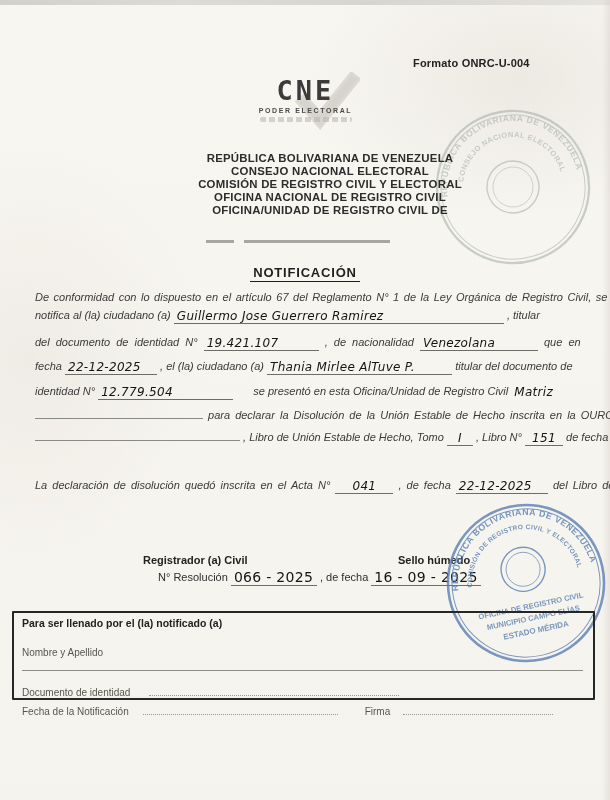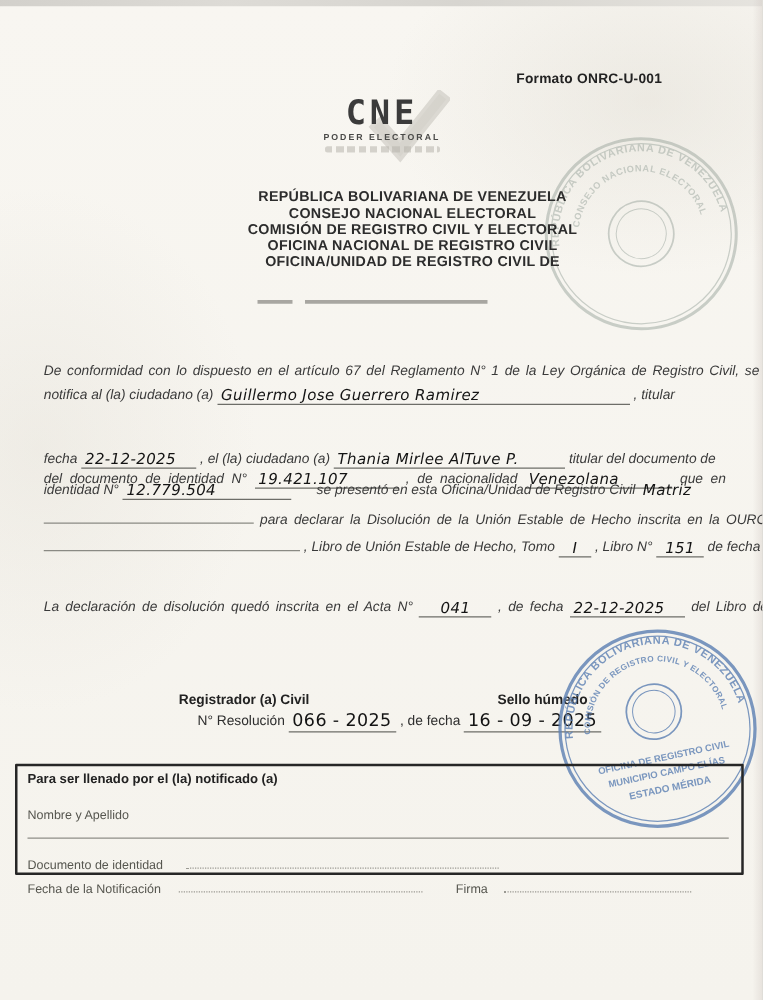--- a/index.html
+++ b/index.html
@@ -70,21 +70,21 @@
   .stamp svg { width:100%; height:100%; }
   .stamp text { font-family:"Liberation Sans", sans-serif; font-weight:bold; }
 </style>
 </head>
 <body>
 
 <div class="scan">
   <div class="top-band"></div>
   <div class="right-shade"></div>
 
-  <div class="format-code">Formato ONRC-U-001</div>
+  <div class="format-code">Formato ONRC-U-004</div>
 
   <div class="logo">
     <svg class="check" viewBox="0 0 70 60">
       <path d="M14 30 L30 48 L62 8" fill="none" stroke="#c6c3bc" stroke-width="13" stroke-linecap="square"></path>
       <path d="M14 30 L30 48 L62 8" fill="none" stroke="#bdbab2" stroke-width="7" stroke-linecap="square"></path>
     </svg>
     <div class="acronym">CNE</div>
     <div class="sub">PODER ELECTORAL</div>
     <div class="tagline"></div>
   </div>
@@ -111,32 +111,35 @@
   <div class="header">
     <div>REPÚBLICA BOLIVARIANA DE VENEZUELA</div>
     <div>CONSEJO NACIONAL ELECTORAL</div>
     <div>COMISIÓN DE REGISTRO CIVIL Y ELECTORAL</div>
     <div>OFICINA NACIONAL DE REGISTRO CIVIL</div>
     <div>OFICINA/UNIDAD DE REGISTRO CIVIL DE</div>
   </div>
   <div class="smudge s1"></div>
   <div class="smudge s2"></div>
 
+  <div class="doc-title">
+    <span>NOTIFICACIÓN</span>
+  </div>
 
   <div class="line" style="top:291px; word-spacing:1.5px;">
     <span>De conformidad con lo dispuesto en el artículo 67 del Reglamento N° 1 de la Ley Orgánica de Registro Civil, se</span>
   </div>
 
   <div class="line" style="top:309px;">
     <span>notifica al (la) ciudadano (a)</span>
     <span class="fill" style="min-width:330px;"><span class="hw">Guillermo Jose Guerrero Ramirez</span></span>
     <span>, titular</span>
   </div>
 
-  <div class="line" style="top:336px; word-spacing:3px;margin-top:40px;">
+  <div class="line" style="top:336px; word-spacing:3px;">
     <span>del documento de identidad N°</span>
     <span class="fill" style="min-width:115px;"><span class="hw">19.421.107</span></span>
     <span>, de nacionalidad</span>
     <span class="fill" style="min-width:118px;"><span class="hw">Venezolana</span></span>
     <span>que en</span>
   </div>
 
   <div class="line" style="top:360px;">
     <span>fecha</span>
     <span class="fill" style="min-width:92px;"><span class="hw">22-12-2025</span></span>

